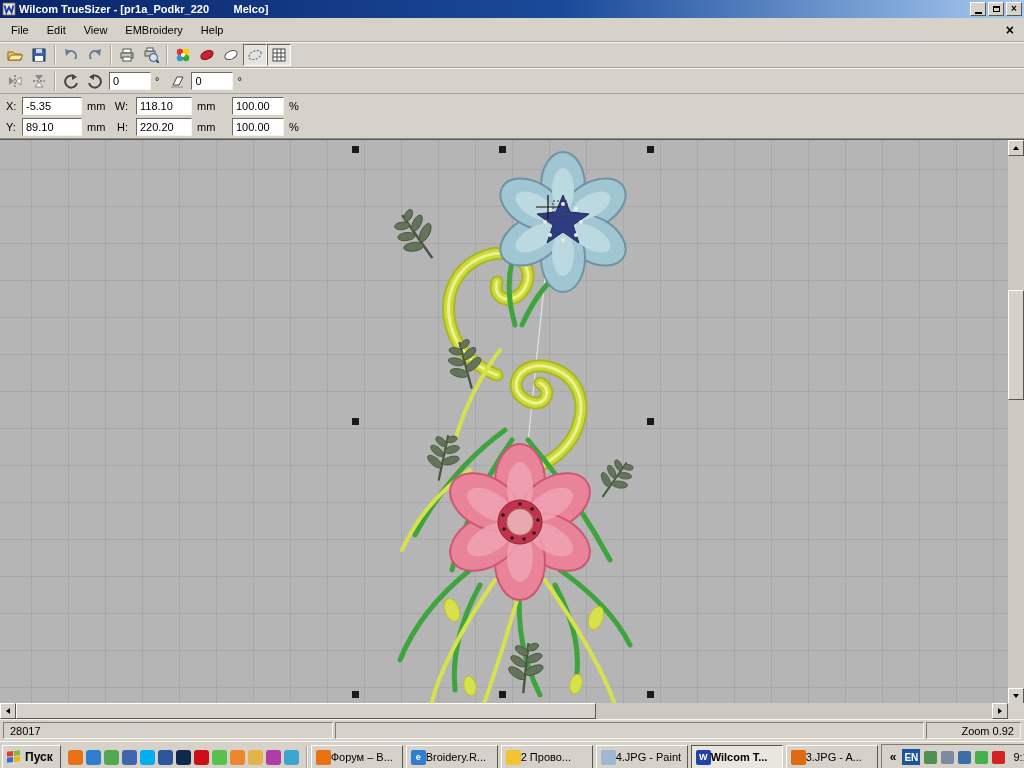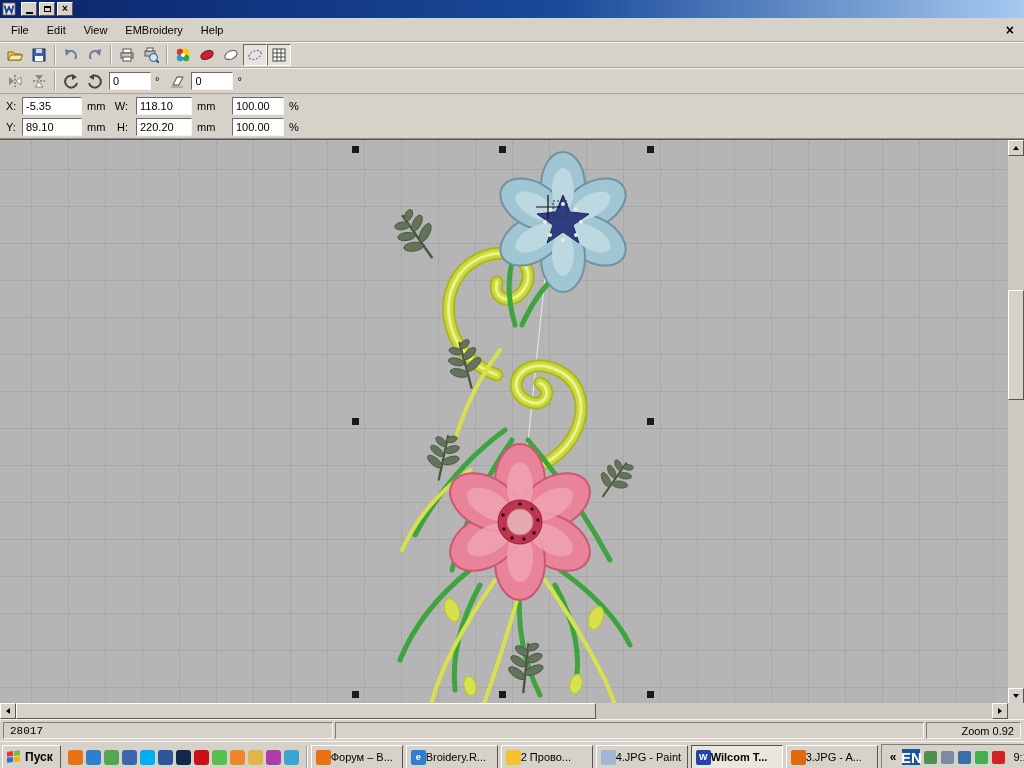--- a/index.html
+++ b/index.html
@@ -73,21 +73,21 @@
   .vthumb { position:absolute; left:0; top:150px; width:16px; height:110px; background:#d6d2c9;
     border:1px solid; border-color:#fff #5a5751 #5a5751 #fff; }
   .hthumb { position:absolute; top:0; left:16px; width:580px; height:16px; background:#d6d2c9;
     border:1px solid; border-color:#fff #5a5751 #5a5751 #fff; }
 
   
   .statusbar { flex:0 0 22px; background:#d6d2c9; display:flex; align-items:center; gap:2px;
     padding:2px 3px; border-top:1px solid #f5f4ef; }
   .spanel { height:17px; border:1px solid; border-color:#807d75 #f5f4ef #f5f4ef #807d75;
     padding:1px 6px; display:flex; align-items:center; }
-  .sp1 { flex:0 0 330px;font-family:Liberation Mono, monospace; }
+  .sp1 { flex:0 0 330px; }
   .sp2 { flex:0 0 280px; }
   .sp3 { flex:1; }
   .sp4 { flex:0 0 95px; justify-content:flex-end; }
 
   
   .taskbar { flex:0 0 30px; background:#d6d2c9; border-top:1px solid #f5f4ef;
     display:flex; align-items:center; padding:2px 2px; gap:3px; }
   .startbtn { height:24px; display:flex; align-items:center; gap:4px; padding:0 7px 0 4px;
     background:#d6d2c9; border:1px solid; border-color:#fff #5a5751 #5a5751 #fff; font-weight:bold;
     font-size:12px; }
@@ -101,34 +101,35 @@
     background:#d6d2c9; border:1px solid; border-color:#fff #5a5751 #5a5751 #fff;
     overflow:hidden; white-space:nowrap; }
   .taskbtn.active { border-color:#5a5751 #fff #fff #5a5751; background:#e9e6dd; font-weight:bold; }
   .ticon { width:15px; height:15px; border-radius:2px; flex:0 0 15px; display:flex; align-items:center;
     justify-content:center; color:#fff; font-size:9px; font-weight:bold; }
   .tlabel { overflow:hidden; text-overflow:ellipsis; }
   .tray { height:26px; margin-left:auto; display:flex; align-items:center; gap:4px; padding:0 8px 0 6px;
     border:1px solid; border-color:#807d75 #f5f4ef #f5f4ef #807d75; }
   .chev { font-size:12px; font-weight:bold; padding:0 2px; }
   .lang { width:18px; height:16px; background:#19549c; color:#fff; display:flex; align-items:center;
-    justify-content:center; font-size:15px; font-weight:bold; }
+    justify-content:center; font-size:10px; font-weight:bold; }
   .trayicon { width:13px; height:13px; border-radius:2px; display:inline-block; }
   .clock { margin-left:4px; }
 </style>
 </head>
 <body>
 
 <div class="app">
 
   <div class="titlebar">
     <svg class="app-ico" viewBox="0 0 16 16">
       <rect x="1" y="1" width="14" height="14" fill="#e8e4da" stroke="#444"></rect>
       <path d="M3 4 L5 12 L8 6 L11 12 L13 4" stroke="#1a3d9e" stroke-width="2" fill="none"></path>
     </svg>
+    <span class="title-text">Wilcom TrueSizer - [pr1a_Podkr_220        Melco]</span>
     <span class="winbtn">
         <i class="glyph-min"></i>
       </span>
     <span class="winbtn">
         <i class="glyph-rest"></i>
       </span>
     <span class="winbtn">
         <span>×</span>
       </span>
   </div>

